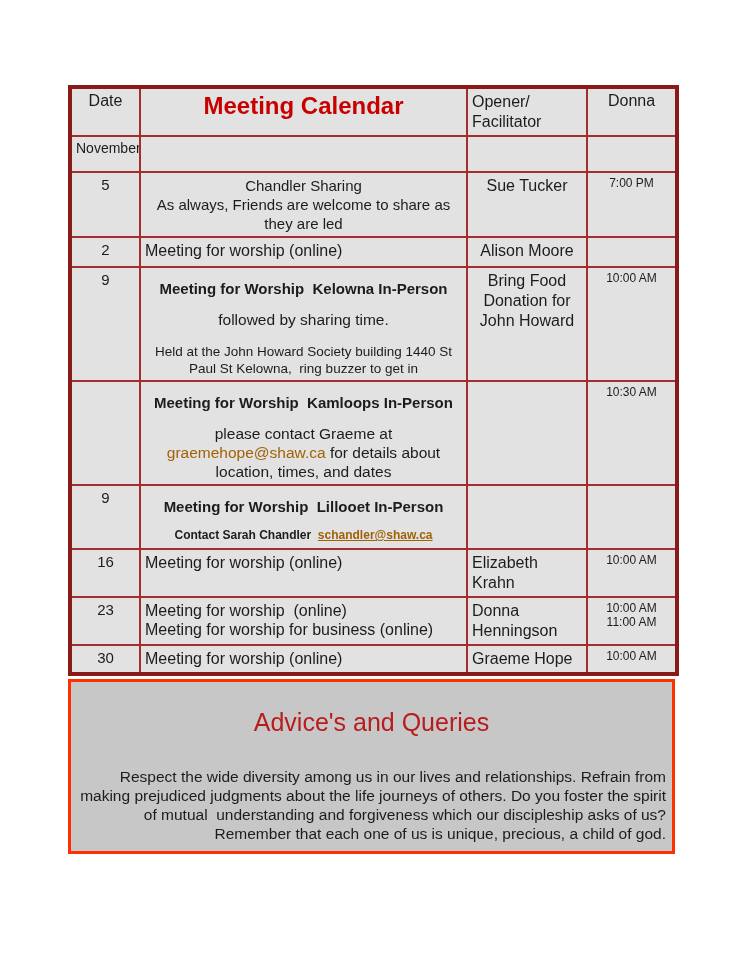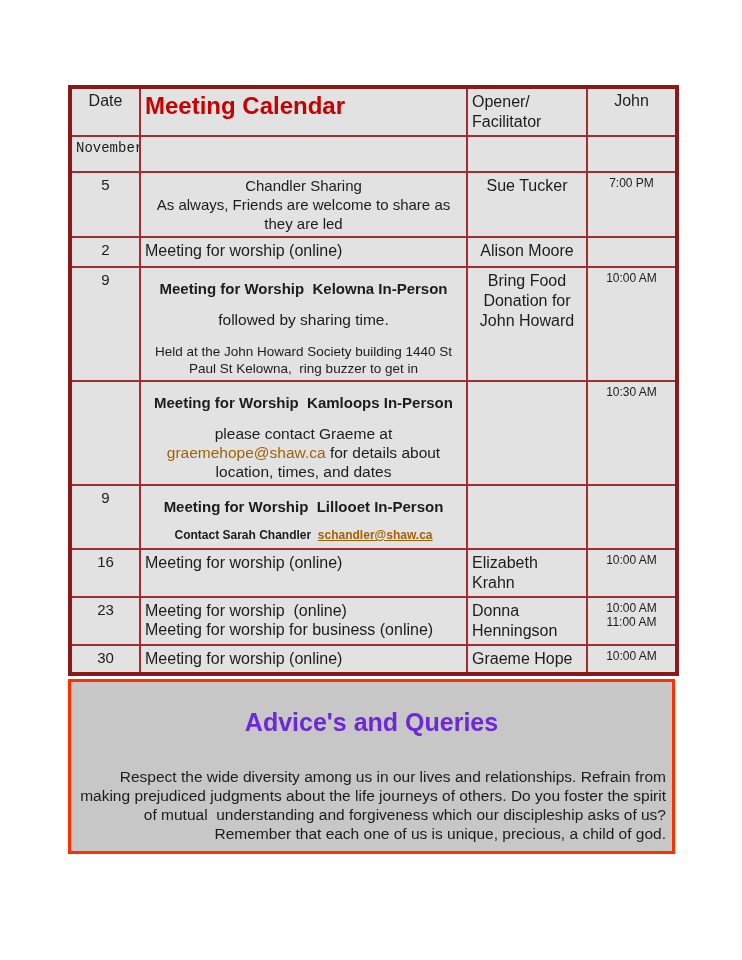--- a/index.html
+++ b/index.html
@@ -19,44 +19,44 @@
   table.calendar td,table.calendar th{
     border:2px solid #a03030;vertical-align:top;
     padding:3px 4px;overflow:hidden;
   }
   th{font-weight:normal;}
   .c-date{text-align:center;font-size:15px;}
   .c-time{text-align:center;font-size:12px;}
   .c-open{font-size:16px;line-height:20px;}
   .c-meet{font-size:16px;line-height:19px;}
   .hdr-date,.hdr-time{font-size:16px;text-align:center;padding-top:8px;}
-  .hdr-title{font-size:24px;font-weight:bold;color:#c80000;text-align:left;padding-top:6px;}
+  .hdr-title{font-size:24px;font-weight:bold;color:#c80000;text-align:center;padding-top:6px;}
   .hdr-open{font-size:16px;text-align:left;line-height:20px;padding-top:4px;}
-  .month{font-size:14px;text-align:left;padding-left:4px;padding-top:6px;font-family:Liberation Mono, monospace;}
+  .month{font-size:14px;text-align:left;padding-left:4px;padding-top:6px;}
   .center{text-align:center;}
   .vmid{vertical-align:middle;}
   .pw{white-space:pre-wrap;}
   .row5-line{font-size:15px;line-height:19px;}
   .mtitle{font-weight:bold;font-size:15px;text-align:center;margin-top:8px;white-space:pre-wrap;}
   .msub{font-size:15.5px;text-align:center;margin-top:12px;line-height:19px;}
   .msmall{font-size:13.5px;text-align:center;line-height:17px;margin-top:14px;white-space:pre-wrap;}
   .mcontact{font-size:12px;font-weight:bold;text-align:center;margin-top:10px;white-space:pre-wrap;}
   .email{color:#a16207;cursor:pointer;text-decoration:none;}
   .email.ul{text-decoration:underline;}
   .openct{text-align:center;}
   .open-pad{padding-top:4px;}
 
   
   .advice-box{
     position:absolute;left:68px;top:679px;width:601px;height:169px;
     background:#c7c7c7;border:3px solid #ff3000;box-sizing:content-box;
   }
   .advice-title{
     margin:26px 0 0 0;text-align:center;
-    font-size:25px;font-weight:bold;color:#6d28d9;
+    font-size:25px;font-weight:normal;color:#b91c1c;
   }
   .advice-body{
     margin:30px 6px 0 6px;text-align:right;
     font-size:15.5px;line-height:19px;white-space:pre-wrap;
   }
 </style>
 </head>
 <body>
 
 <div class="page">
@@ -70,21 +70,21 @@
     </colgroup>
 
     <tbody>
         <tr style="height:48px">
       <th class="hdr-date">Date</th>
       <th class="hdr-title">Meeting Calendar</th>
       <th class="hdr-open">
         <div>Opener/</div>
         <div>Facilitator</div>
       </th>
-      <th class="hdr-time">John</th>
+      <th class="hdr-time">Donna</th>
     </tr>
 
     <tr style="height:36px">
       <td class="month">November</td>
       <td></td>
       <td></td>
       <td></td>
     </tr>
 
     <tr style="height:65px">

